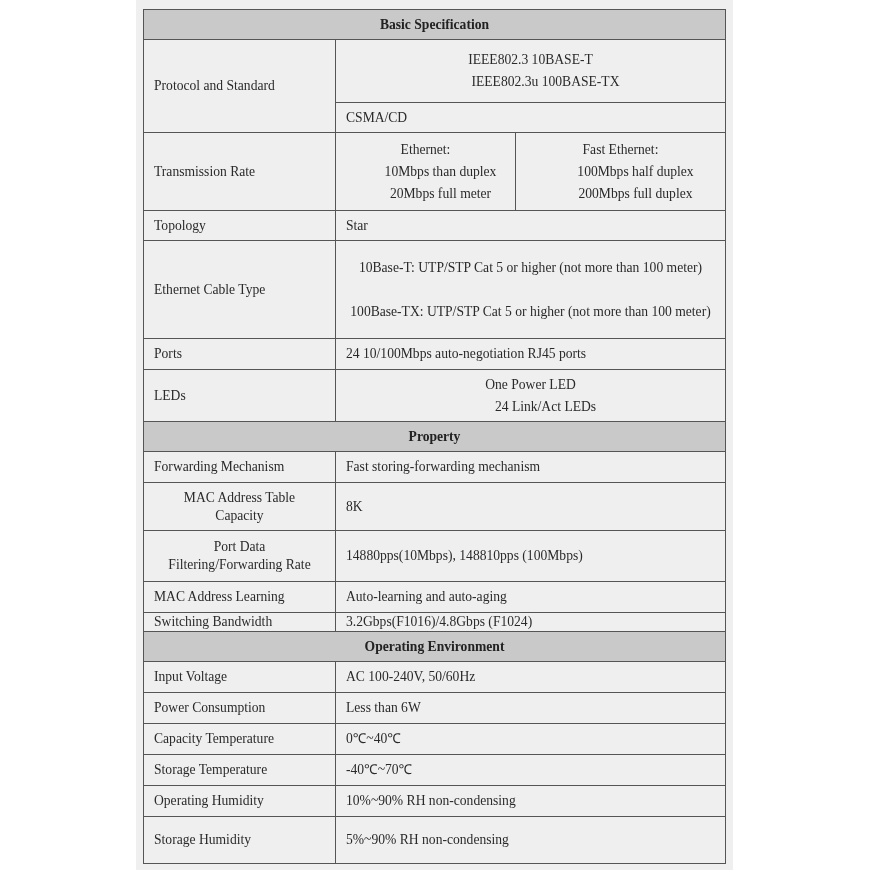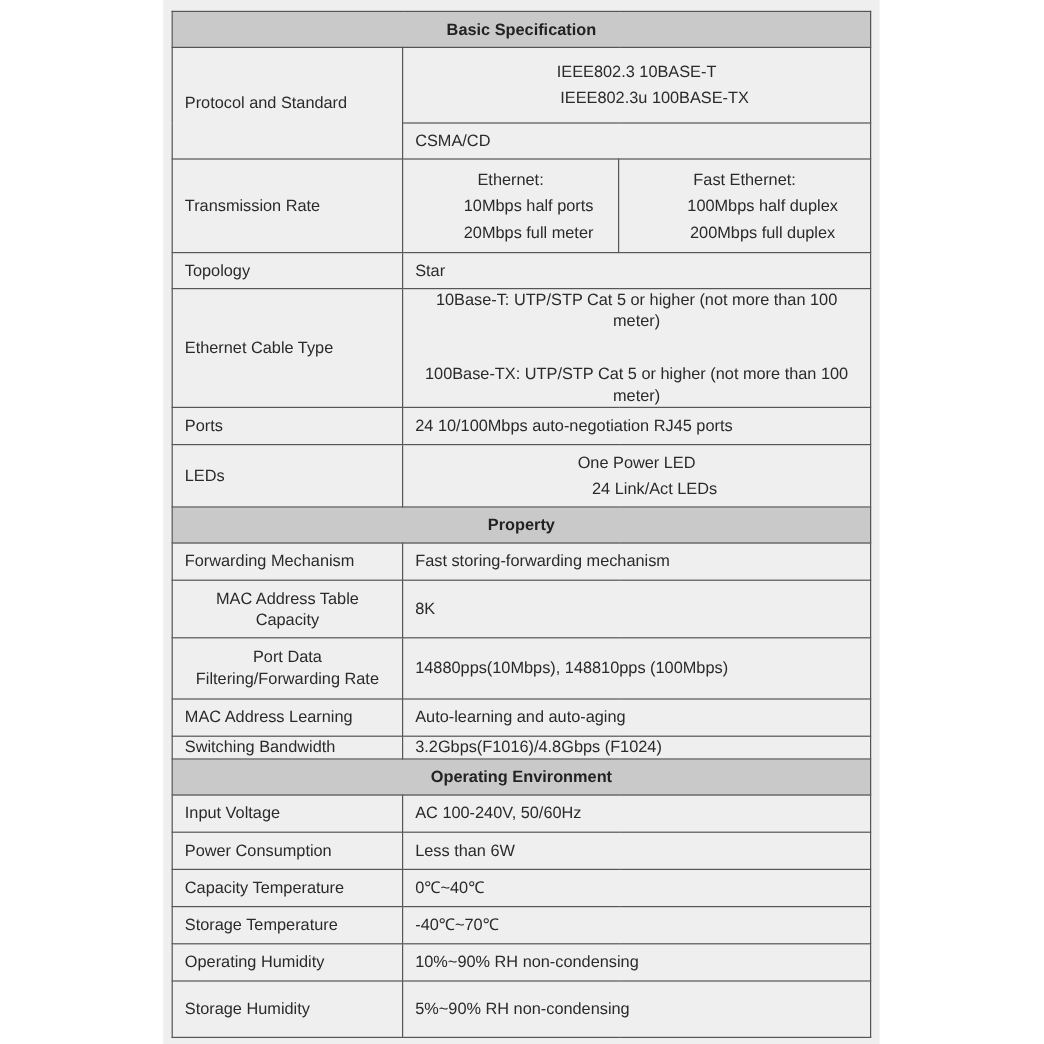--- a/index.html
+++ b/index.html
@@ -5,21 +5,21 @@
   html, body { margin:0; padding:0; }
   body {
     width:870px; height:870px; background:#ffffff; position:relative; overflow:hidden;
     font-family:"Liberation Sans", sans-serif; color:#2a2a2a;
   }
   .paper {
     position:absolute; left:136px; top:0; width:597px; height:870px; background:#efefef;
   }
   table.spec {
     position:absolute; left:143px; top:9px; width:583px;
-    border-collapse:collapse; table-layout:fixed; font-size:13.6px;
+    border-collapse:collapse; table-layout:fixed; font-size:13.6px;font-family:Liberation Serif, serif;
   }
   table.spec td {
     border:1.3px solid #555; padding:0 10px; vertical-align:middle; line-height:18px;
   }
   td.section {
     background:#c9c9c9; text-align:center; font-weight:bold; color:#222; height:29px;
   }
   td.lbl { width:171px; }
   .ln { display:block;text-align:center; }
   .gap { margin-top:4px;margin-left:30px; }
@@ -50,21 +50,21 @@
     </td>
   </tr>
   <tr style="height:30px">
     <td colspan="2">CSMA/CD</td>
   </tr>
 
   <tr style="height:78px">
     <td class="lbl">Transmission Rate</td>
     <td>
       <span class="ln">Ethernet:</span>
-      <span class="ln gap">10Mbps half ports</span>
+      <span class="ln gap">10Mbps than duplex</span>
       <span class="ln gap">20Mbps full meter</span>
     </td>
     <td>
       <span class="ln">Fast Ethernet:</span>
       <span class="ln gap">100Mbps half duplex</span>
       <span class="ln gap">200Mbps full duplex</span>
     </td>
   </tr>
 
   <tr style="height:30px">

